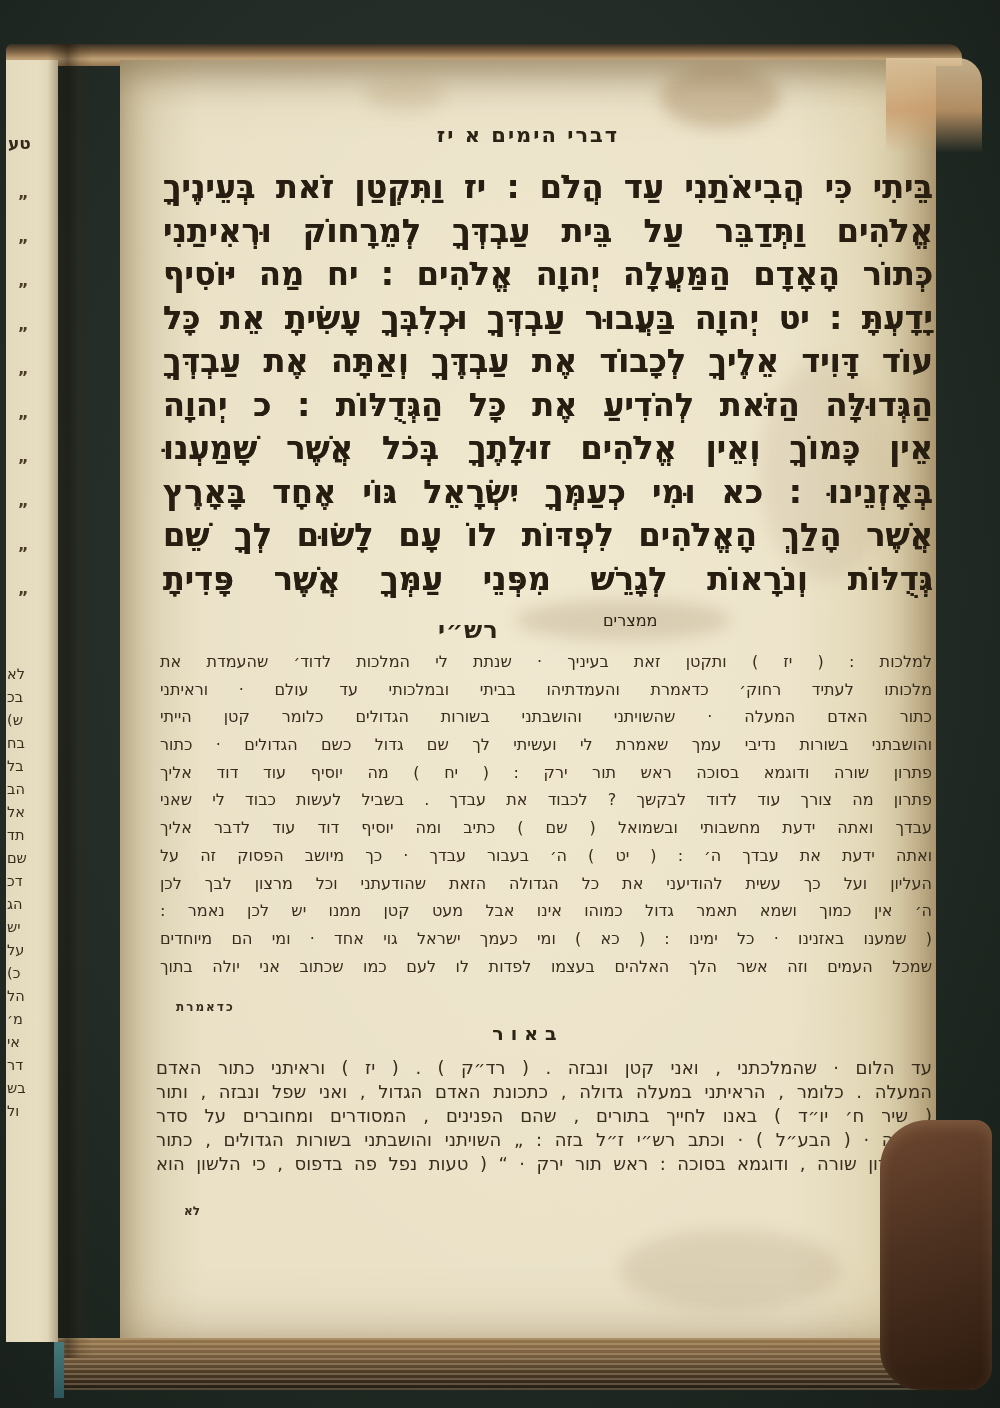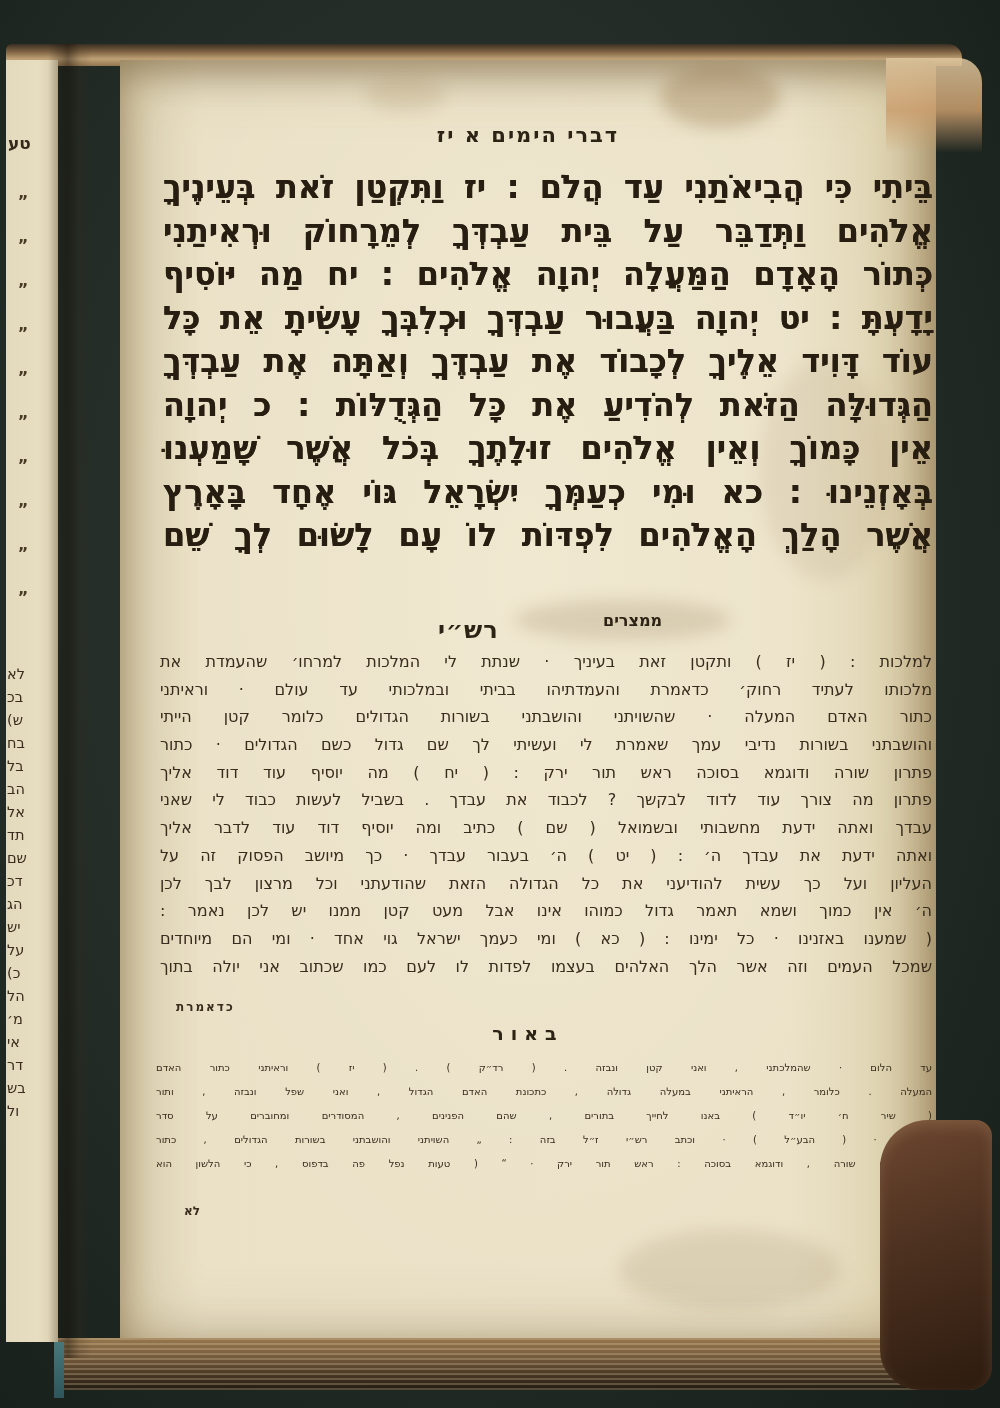--- a/index.html
+++ b/index.html
@@ -38,34 +38,34 @@
 
   .running-header{position:absolute;left:0;top:63px;width:100%;text-align:center;
                   direction:rtl;font-size:21px;font-weight:bold;color:#2d2315;letter-spacing:2px;}
 
   .bible{position:absolute;left:43px;top:106px;width:770px;direction:rtl;color:#271e11;}
   .bline{height:43.5px;font-size:32px;font-weight:700;line-height:43.5px;white-space:nowrap;
          text-align:right;text-align-last:justify;text-shadow:0 0 .6px rgba(40,28,10,.85);}
 
   .rashi-header{position:absolute;left:0;top:548px;width:100%;height:32px;direction:rtl;color:#2d2315;}
   .rashi-title{position:absolute;left:318px;top:8px;font-size:24px;font-weight:bold;letter-spacing:1px;}
-  .continuation{position:absolute;left:483px;top:3px;font-size:16px;font-weight:bold;}
+  .continuation{position:absolute;left:483px;top:3px;font-size:16px;font-weight:normal;}
 
   .rashi-block{position:absolute;left:40px;top:588px;width:772px;direction:rtl;color:#382c1d;}
   .rline{height:27.7px;font-size:16px;line-height:27.7px;white-space:nowrap;
          text-align:right;text-align-last:justify;}
 
   .catchword{position:absolute;font-size:12px;font-weight:bold;color:#3a2d1d;direction:rtl;letter-spacing:2px;}
   .rashi-catch{left:56px;top:940px;}
   .biur-catch{left:64px;top:1144px;letter-spacing:0;}
 
   .biur-title{position:absolute;left:0;top:962px;width:100%;text-align:center;direction:rtl;
               font-size:19px;font-weight:bold;color:#2d2315;letter-spacing:7px;}
   .biur-block{position:absolute;left:36px;top:996px;width:776px;direction:rtl;color:#382c1d;}
-  .bl{height:24px;font-size:10px;line-height:24px;white-space:nowrap;
+  .bl{height:24px;font-size:18px;line-height:24px;white-space:nowrap;
       text-align:right;text-align-last:justify;}
 
   
   .gutter-shadow{position:absolute;left:48px;top:44px;width:44px;height:1314px;z-index:5;pointer-events:none;
                  background:linear-gradient(90deg,rgba(24,17,9,0) 0%,rgba(24,17,9,.45) 45%,rgba(58,44,24,.16) 72%,rgba(0,0,0,0) 100%);}
 
   
   .fore-edge{position:absolute;left:886px;top:58px;width:96px;height:1296px;z-index:3;
              border-radius:0 26px 34px 0;
              background:
@@ -146,29 +146,30 @@
     <div class="bible">
       <div class="bline">בֵּיתִי כִּי הֲבִיאֹתַנִי עַד הֲלֹם : יז וַתִּקְטַן זֹאת בְּעֵינֶיךָ</div>
       <div class="bline">אֱלֹהִים וַתְּדַבֵּר עַל בֵּית עַבְדְּךָ לְמֵרָחוֹק וּרְאִיתַנִי</div>
       <div class="bline">כְּתוֹר הָאָדָם הַמַּעֲלָה יְהוָה אֱלֹהִים : יח מַה יּוֹסִיף</div>
       <div class="bline">יָדָעְתָּ : יט יְהוָה בַּעֲבוּר עַבְדְּךָ וּכְלִבְּךָ עָשִׂיתָ אֵת כָּל</div>
       <div class="bline">עוֹד דָּוִיד אֵלֶיךָ לְכָבוֹד אֶת עַבְדֶּךָ וְאַתָּה אֶת עַבְדְּךָ</div>
       <div class="bline">הַגְּדוּלָּה הַזֹּאת לְהֹדִיעַ אֶת כָּל הַגְּדֻלּוֹת : כ יְהוָה</div>
       <div class="bline">אֵין כָּמוֹךָ וְאֵין אֱלֹהִים זוּלָתֶךָ בְּכֹל אֲשֶׁר שָׁמַעְנוּ</div>
       <div class="bline">בְּאָזְנֵינוּ : כא וּמִי כְעַמְּךָ יִשְׂרָאֵל גּוֹי אֶחָד בָּאָרֶץ</div>
       <div class="bline">אֲשֶׁר הָלַךְ הָאֱלֹהִים לִפְדּוֹת לוֹ עָם לָשׂוּם לְךָ שֵׁם</div>
+      <div class="bline">גְּדֻלּוֹת וְנֹרָאוֹת לְגָרֵשׁ מִפְּנֵי עַמְּךָ אֲשֶׁר פָּדִיתָ</div>
     </div>
 
     <div class="rashi-header">
       <span class="rashi-title">רש״י</span>
       <span class="continuation">ממצרים</span>
     </div>
 
     <div class="rashi-block">
-      <div class="rline">למלכות : ( יז ) ותקטן זאת בעיניך · שנתת לי המלכות למרחו׳ שהעמדת את</div>
+      <div class="rline">למלכות : ( יז ) ותקטן זאת בעיניך · שנתת לי המלכות לדוד׳ שהעמדת את</div>
       <div class="rline">מלכותו לעתיד רחוק׳ כדאמרת והעמדתיהו בביתי ובמלכותי עד עולם · וראיתני</div>
       <div class="rline">כתור האדם המעלה · שהשויתני והושבתני בשורות הגדולים כלומר קטן הייתי</div>
       <div class="rline">והושבתני בשורות נדיבי עמך שאמרת לי ועשיתי לך שם גדול כשם הגדולים · כתור</div>
       <div class="rline">פתרון שורה ודוגמא בסוכה ראש תור ירק : ( יח ) מה יוסיף עוד דוד אליך</div>
       <div class="rline">פתרון מה צורך עוד לדוד לבקשך ? לכבוד את עבדך . בשביל לעשות כבוד לי שאני</div>
       <div class="rline">עבדך ואתה ידעת מחשבותי ובשמואל ( שם ) כתיב ומה יוסיף דוד עוד לדבר אליך</div>
       <div class="rline">ואתה ידעת את עבדך ה׳ : ( יט ) ה׳ בעבור עבדך · כך מיושב הפסוק זה על</div>
       <div class="rline">העליון ועל כך עשית להודיעני את כל הגדולה הזאת שהודעתני וכל מרצון לבך לכן</div>
       <div class="rline">ה׳ אין כמוך ושמא תאמר גדול כמוהו אינו אבל מעט קטן ממנו יש לכן נאמר :</div>
       <div class="rline">( שמענו באזנינו · כל ימינו : ( כא ) ומי כעמך ישראל גוי אחד · ומי הם מיוחדים</div>

